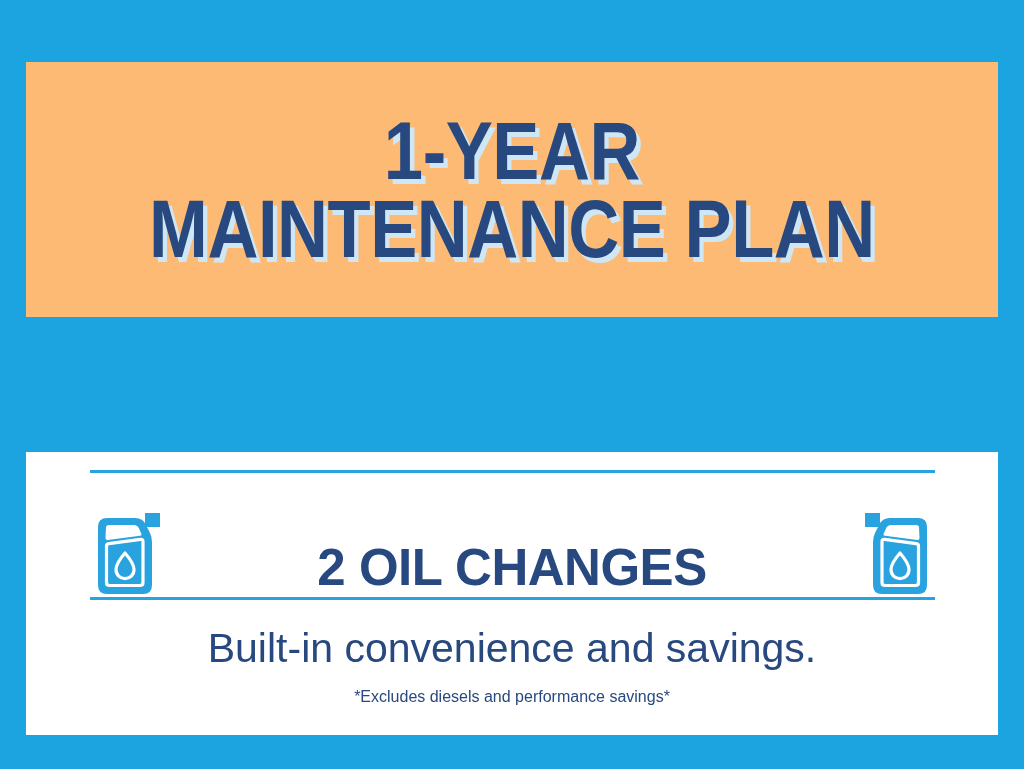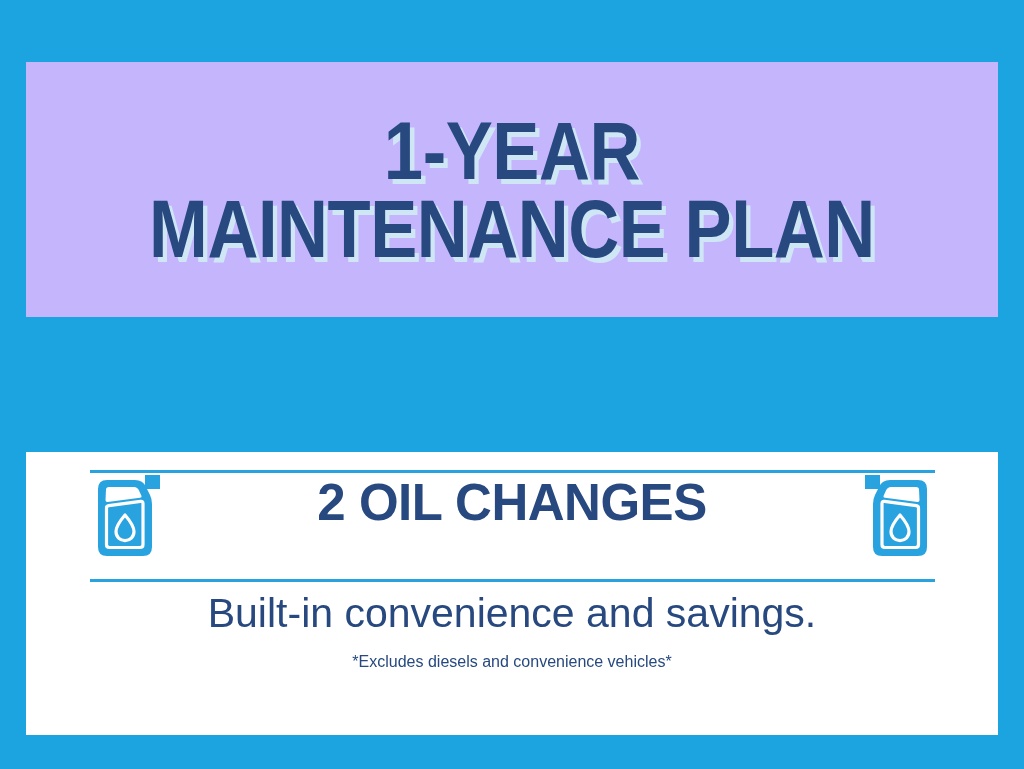--- a/index.html
+++ b/index.html
@@ -23,21 +23,21 @@
     box-sizing: border-box;
   }
 
   
   .headline-card {
     position: absolute;
     left: 26px;
     top: 62px;
     width: 972px;
     height: 255px;
-    background: #c4b5fd;
+    background: #fdba74;
     display: flex;
     flex-direction: column;
     align-items: center;
     justify-content: center;
   }
 
   .headline {
     color: #27497F;
     font-family: "Liberation Sans Narrow", "Liberation Sans", sans-serif;
     font-weight: bold;
@@ -101,23 +101,23 @@
   }
   .rule-top {
     margin-top: 18px;
   }
   .rule-bottom {
     margin-top: 0px;
   }
 
   .offer-row {
     width: 845px;
-    height: 106px;
-    display: flex;
-    align-items: flex-start;
+    height: 124px;
+    display: flex;
+    align-items: flex-end;
     justify-content: space-between;
     flex: none;
   }
 
   .offer-title {
     color: #27497F;
     font-family: "Liberation Sans", sans-serif;
     font-weight: bold;
     font-size: 51px;
     letter-spacing: -0.5px;
@@ -130,21 +130,21 @@
     height: 86px;
     flex: none;
     display: block;
   }
 
   .tagline {
     color: #27497F;
     font-family: "Liberation Sans", sans-serif;
     font-weight: normal;
     font-size: 41px;
-    margin-top: 8px;
+    margin-top: 25px;
     white-space: nowrap;
   }
 
   .disclaimer {
     color: #27497F;
     font-family: "Liberation Sans", sans-serif;
     font-weight: normal;
     font-size: 16px;
     margin-top: 16px;
     white-space: nowrap;
@@ -194,17 +194,17 @@
                    C40 67.6 44 63.9 44 58.6 C44 52.5 35 42 35 42 Z" fill="none" stroke="#FFFFFF" stroke-width="3.2" stroke-linejoin="round"></path>
         </g>
       </svg>
 
     </div>
 
     <div class="rule rule-bottom"></div>
 
     <div class="tagline">Built-in convenience and savings.</div>
 
-    <div class="disclaimer">*Excludes diesels and convenience vehicles*</div>
+    <div class="disclaimer">*Excludes diesels and performance savings*</div>
 
   </div>
 
 </div>
 
 </body></html>

